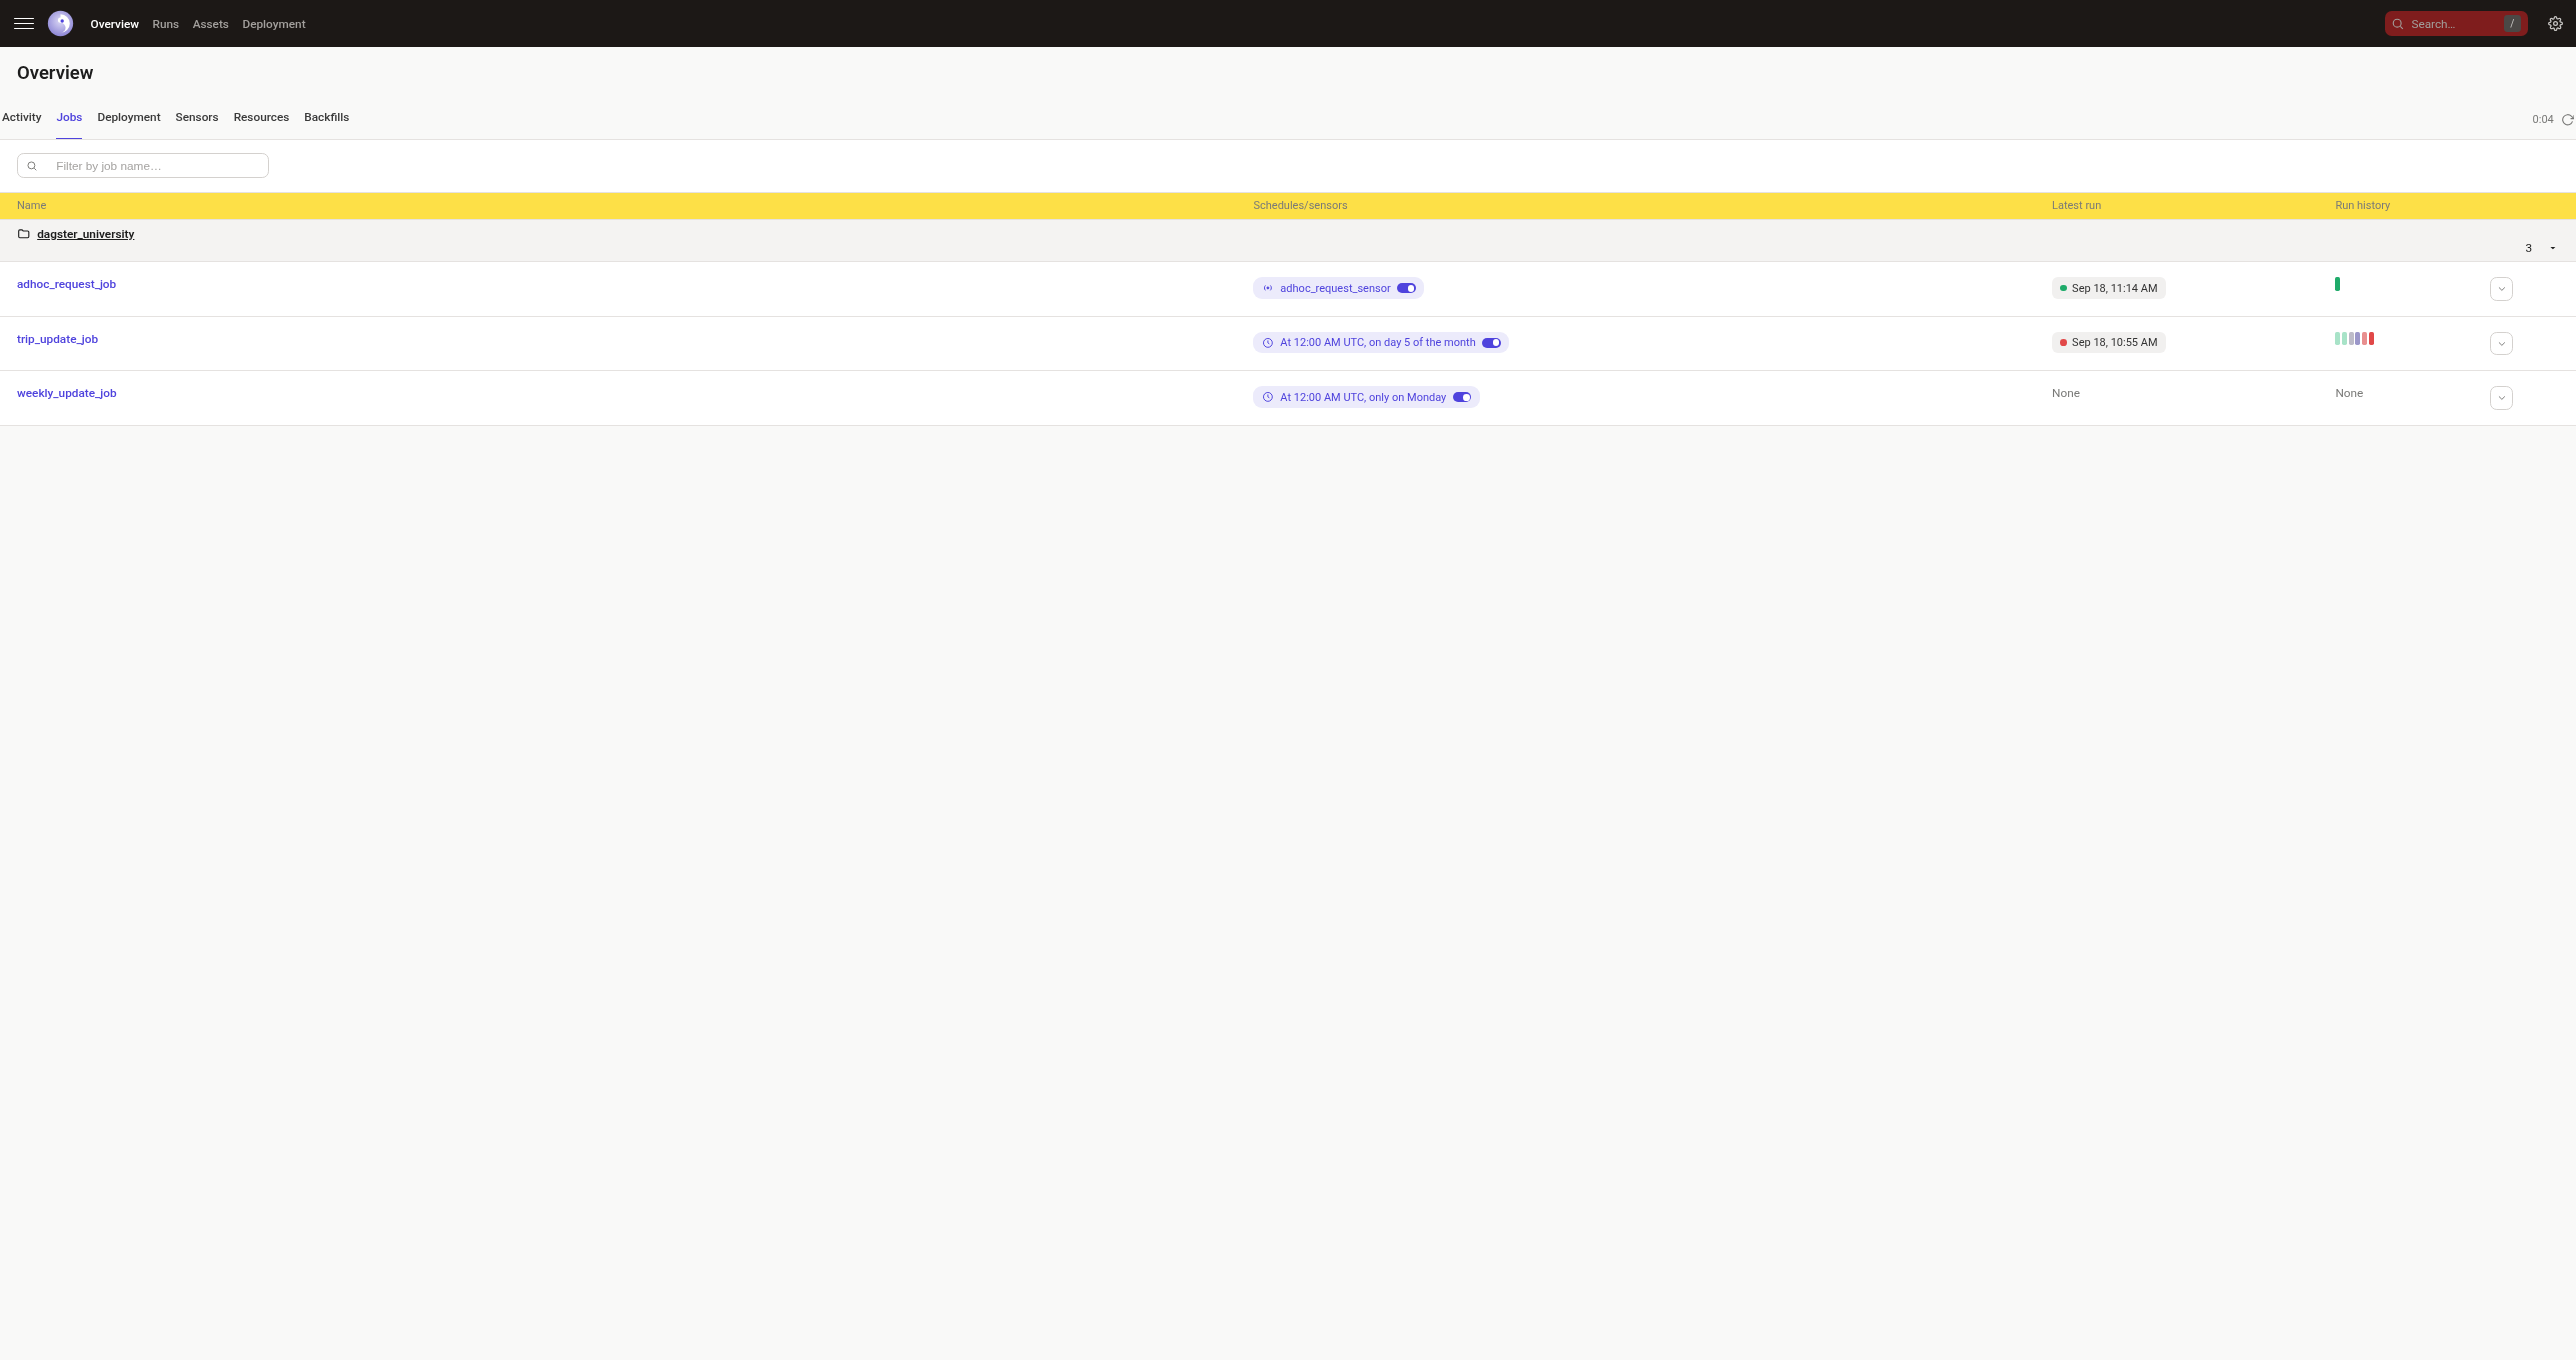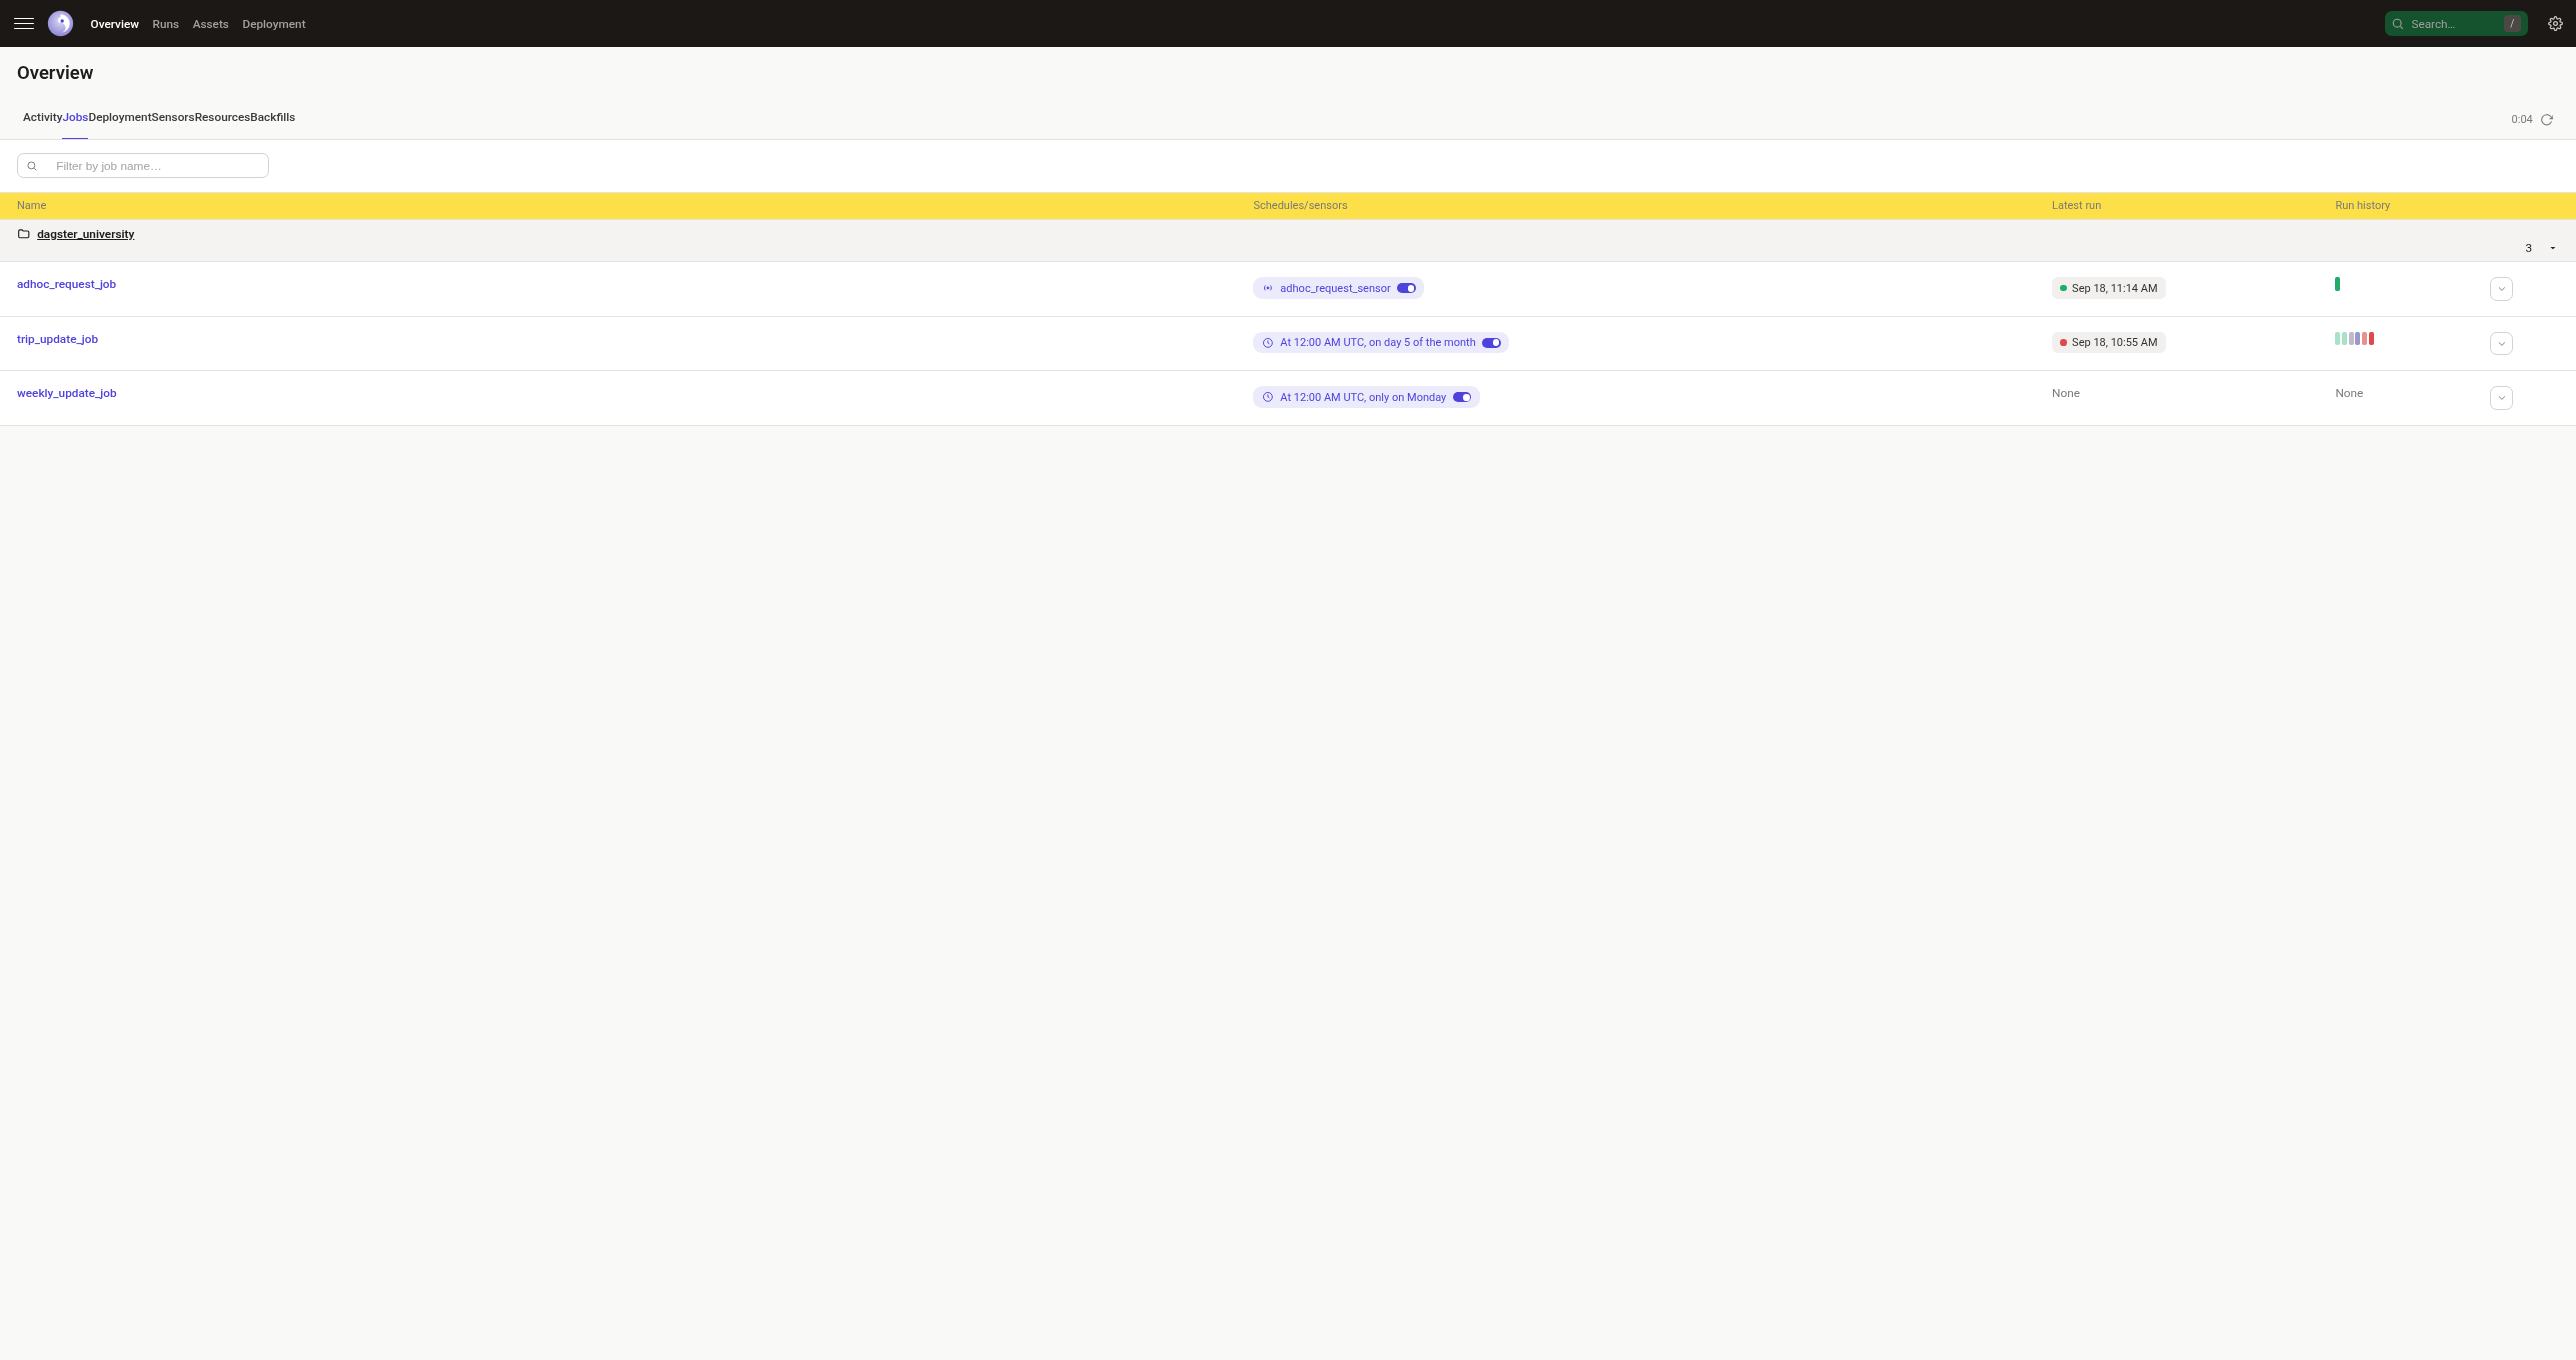--- a/index.html
+++ b/index.html
@@ -37,21 +37,21 @@
   .nav-links { display: flex; align-items: center; gap: 13.5px; }
   .nav-link {
     color: #a29f9c;
     font-weight: 500;
     cursor: pointer;
   }
   .nav-link.active { color: #fff; }
   .nav-spacer { flex: 1; }
   .search-box {
     display: flex; align-items: center;
-    background: #14532d;
+    background: #7f1d1d;
     border-radius: 6.7px;
     padding: 3.4px 6.7px;
     width: 143px;
     height: 25px;
     gap: 6.7px;
   }
   .search-box .search-icon svg { width:13.5px; height:13.5px; display:block; }
   .search-box .search-text { flex:1; color:#a29f9c; }
   .search-box .key-badge {
     background:#4b4846; border-radius:3.4px; width:17px; height:17px;
@@ -64,23 +64,24 @@
   .page-header {
     padding: 15px 17px 6.7px 17px;
   }
   .page-title {
     font-size: 18.5px;
     font-weight: 600;
   }
   
   .tabs-row {
     display:flex; align-items:center;
-    padding: 0 23px;
+    padding: 0 2px;
     border-bottom: 0.8px solid #e5e2e0;
     margin-top: 15px;
+    gap: 15px;
     height: 34px;
   }
   .tab {
     color: #3a3a3a; font-weight:500; cursor:pointer;
     padding-bottom: 8.4px;
     border-bottom: 1.7px solid transparent;
     height: 100%;
     display:flex; align-items:center;
   }
   .tab.active { color:#4f43dd; border-bottom-color:#4f43dd; }

